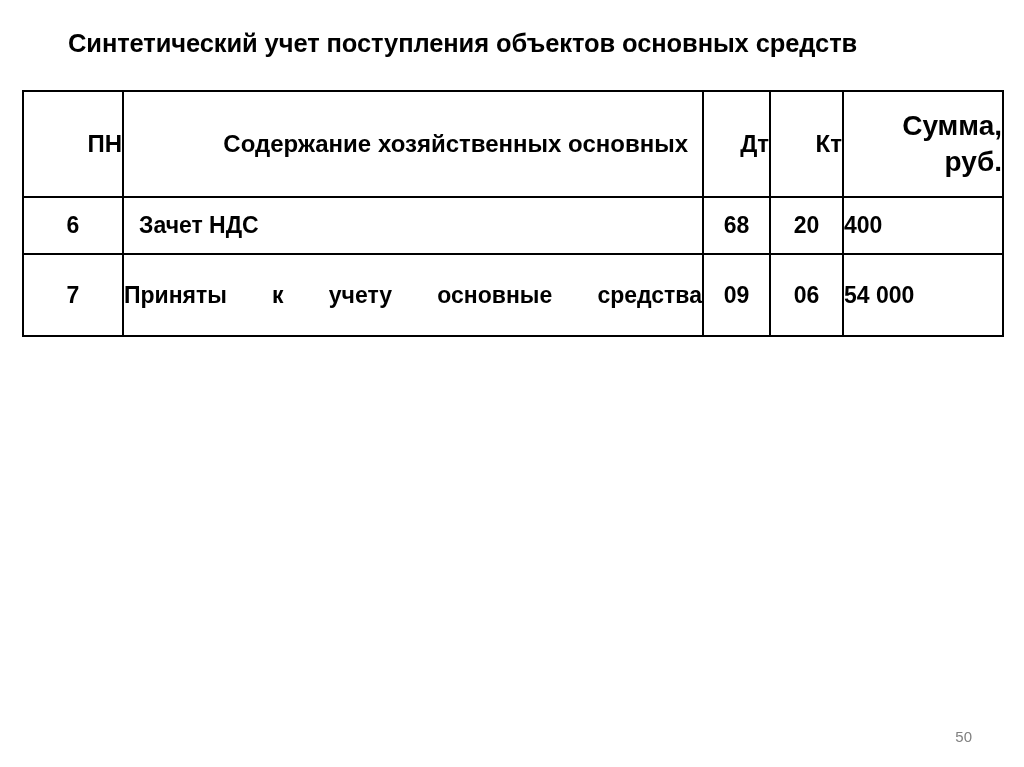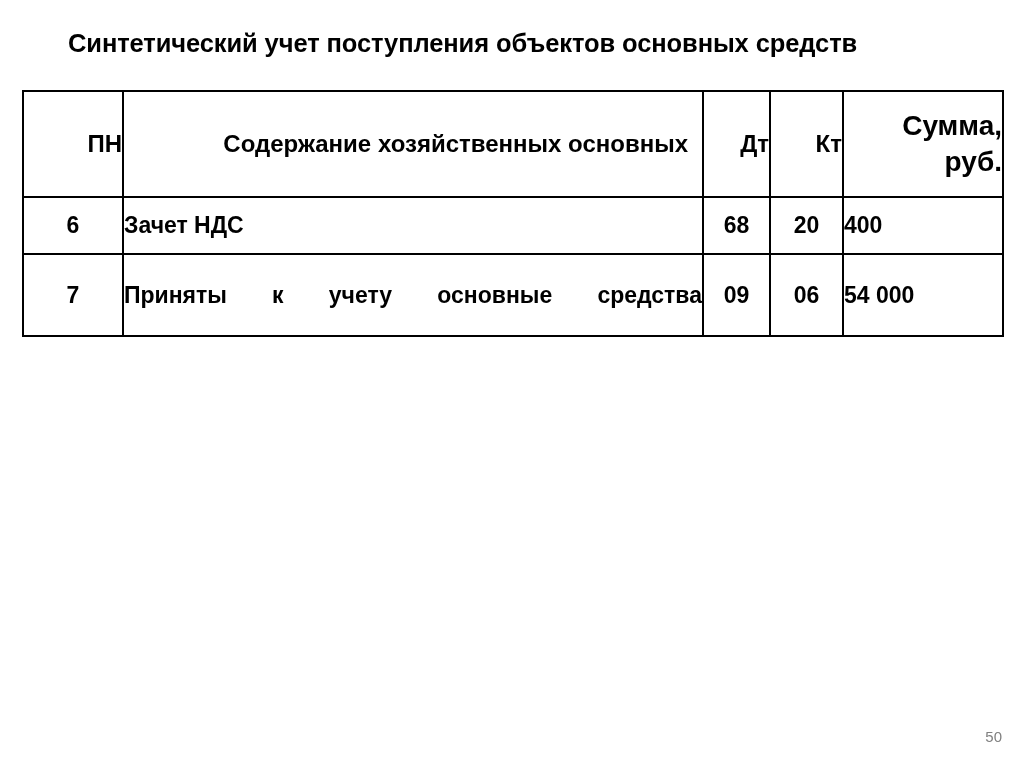--- a/index.html
+++ b/index.html
@@ -93,35 +93,36 @@
   .cell-desc {
     text-align: justify;
     text-align-last: justify;
     padding: 4px 12px 4px 14px;
     font-size: 24px;
     line-height: 1.25;
   }
   .cell-desc.nojustify {
     text-align: left;
     text-align-last: left;
+    padding-left: 15px;
   }
   .cell-code {
     text-align: center;
     font-size: 24px;
   }
   .cell-sum {
     text-align: left;
     font-size: 24px;
   }
   .row-tall td {
     height: 80px;
   }
   .page-number {
     position: absolute;
-    right: 22px;
+    right: 52px;
     bottom: 22px;
     font-size: 15px;
     font-weight: normal;
     color: #808080;
   }
 </style>
 </head>
 <body>
 
 <div class="slide">

